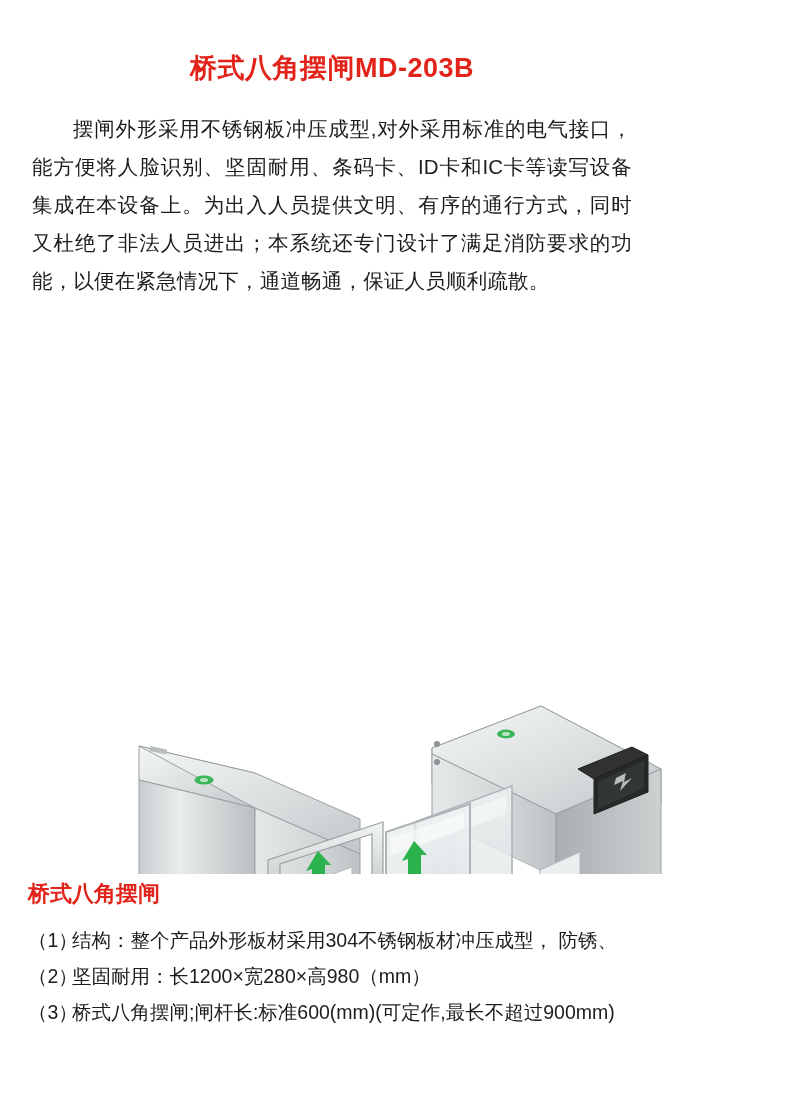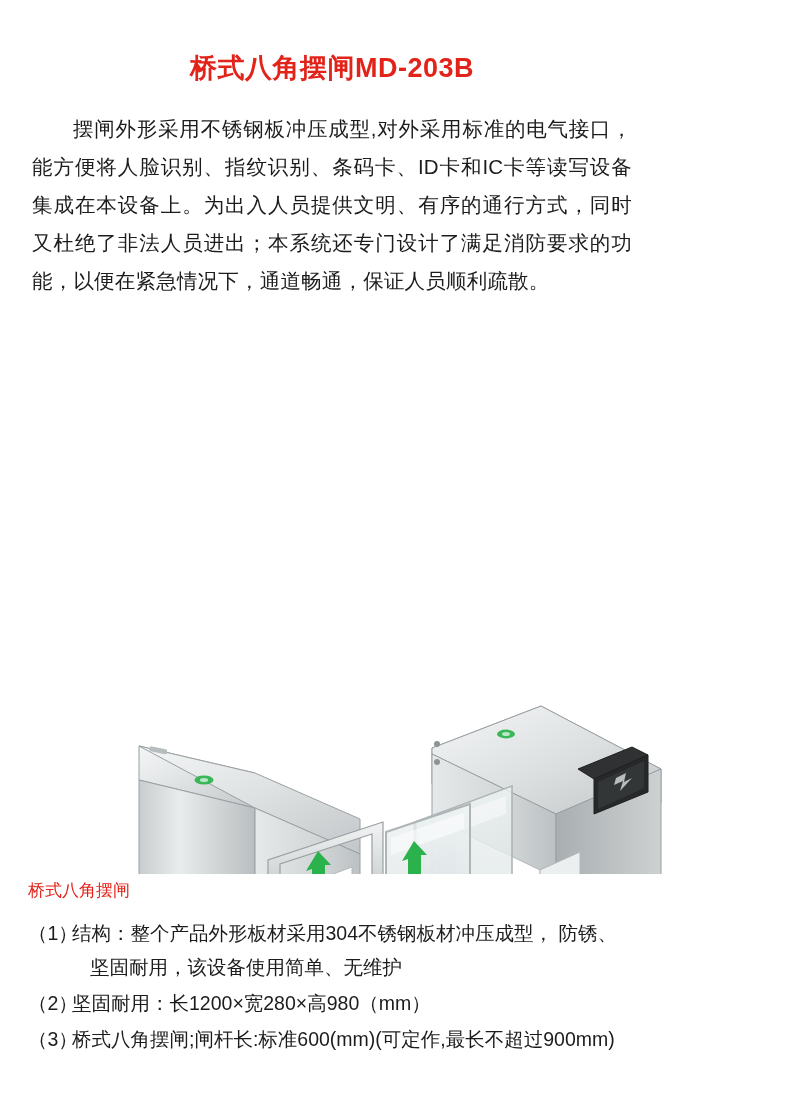--- a/index.html
+++ b/index.html
@@ -49,22 +49,22 @@
     height: 560px;
     margin-top: 14px;
   }
   .figure svg {
     display: block;
   }
 
   
   .section-title {
     color: #e2231a;
-    font-size: 17px;
-    font-weight: normal;
+    font-size: 22px;
+    font-weight: bold;
     margin: 0;
     padding: 6px 0 0 28px;
     line-height: 1.3;
   }
   .spec-list {
     margin: 0;
     padding: 14px 24px 0 28px;
   }
   .spec-item {
     display: flex;
@@ -86,21 +86,21 @@
     padding-left: 18px;
   }
 </style>
 </head>
 <body>
 
 <div class="page">
 
   <h1 class="title">桥式八角摆闸MD-203B</h1>
 
-  <p class="intro">摆闸外形采用不锈钢板冲压成型,对外采用标准的电气接口，能方便将人脸识别、指纹识别、条码卡、ID卡和IC卡等读写设备集成在本设备上。为出入人员提供文明、有序的通行方式，同时又杜绝了非法人员进出；本系统还专门设计了满足消防要求的功能，以便在紧急情况下，通道畅通，保证人员顺利疏散。</p>
+  <p class="intro">摆闸外形采用不锈钢板冲压成型,对外采用标准的电气接口，能方便将人脸识别、坚固耐用、条码卡、ID卡和IC卡等读写设备集成在本设备上。为出入人员提供文明、有序的通行方式，同时又杜绝了非法人员进出；本系统还专门设计了满足消防要求的功能，以便在紧急情况下，通道畅通，保证人员顺利疏散。</p>
 
   <div class="figure">
     <svg width="790" height="560" viewBox="0 0 790 560" xmlns="http://www.w3.org/2000/svg">
       <defs>
         <linearGradient id="steelTop" x1="0" y1="0" x2="1" y2="1">
           <stop offset="0%" stop-color="#f4f6f6"></stop>
           <stop offset="55%" stop-color="#dcdfe0"></stop>
           <stop offset="100%" stop-color="#c2c6c8"></stop>
         </linearGradient>
         <linearGradient id="steelSideL" x1="0" y1="0" x2="1" y2="0">
@@ -204,21 +204,20 @@
   </div>
 
   <h2 class="section-title">桥式八角摆闸</h2>
 
   <div class="spec-list">
 
     <div class="spec-item">
       <span class="spec-num">（1）</span>
       <span class="spec-text">
         <span>结构：整个产品外形板材采用304不锈钢板材冲压成型， 防锈、</span>
-        <span class="cont">坚固耐用，该设备使用简单、无维护</span>
       </span>
     </div>
 
     <div class="spec-item">
       <span class="spec-num">（2）</span>
       <span class="spec-text">
         <span>坚固耐用：长1200×宽280×高980（mm）</span>
       </span>
     </div>
 

